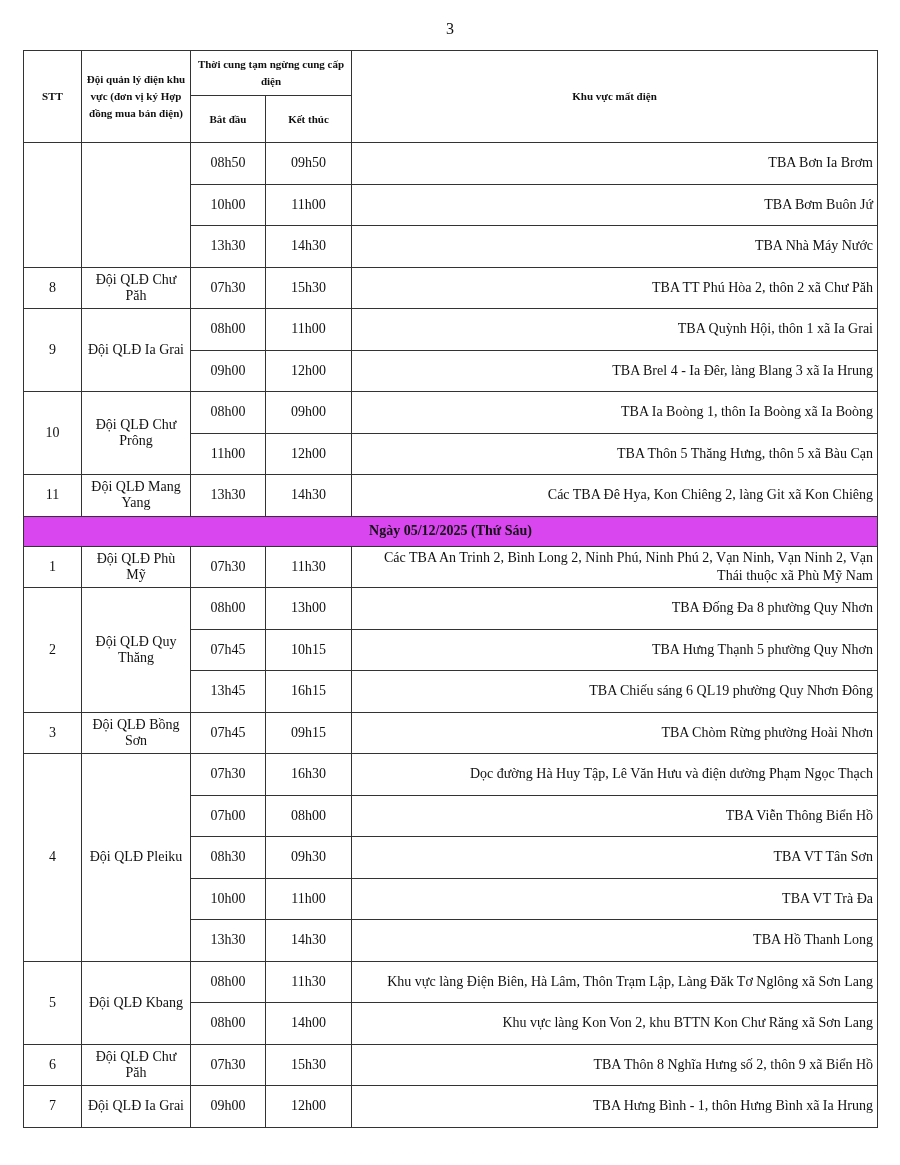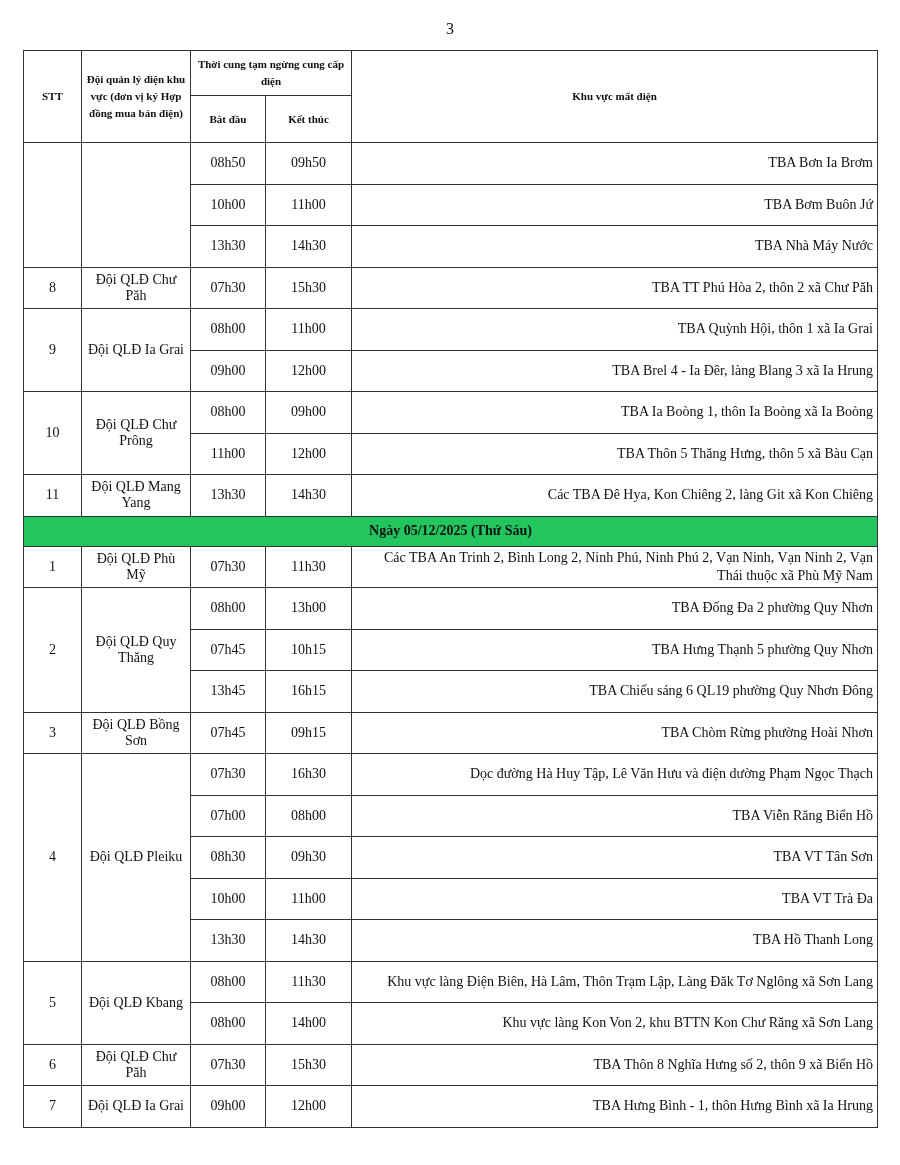--- a/index.html
+++ b/index.html
@@ -4,21 +4,21 @@
 <style>
   html, body { margin:0; padding:0; background:#ffffff; }
   body { width:900px; height:1165px; position:relative; font-family:"Liberation Serif", serif; color:#111; overflow:hidden; }
   .page-num { position:absolute; top:20px; left:0; width:900px; text-align:center; font-size:16px; }
   table.sched { position:absolute; left:23px; top:50px; width:854px; border-collapse:collapse; table-layout:fixed; font-size:14px; }
   table.sched td, table.sched th { border:1.5px solid #333; padding:0 4px; vertical-align:middle; }
   th { font-weight:bold; text-align:center; font-size:11px; line-height:17px; }
   td.c { text-align:center; }
   td.area { text-align:right; line-height:18px; }
   tr.row td { height:40.5px; }
-  tr.date td { height:29px; background:#22c55e; text-align:center; font-weight:bold; }
+  tr.date td { height:29px; background:#d946ef; text-align:center; font-weight:bold; }
 </style>
 </head>
 <body>
 
 <div class="page-num">3</div>
 
 <table class="sched">
   <colgroup>
     <col style="width:58px">
     <col style="width:109px">
@@ -106,21 +106,21 @@
       <td class="c">07h30</td>
       <td class="c">11h30</td>
       <td class="area">Các TBA An Trinh 2, Bình Long 2, Ninh Phú, Ninh Phú 2, Vạn Ninh, Vạn Ninh 2, Vạn Thái thuộc xã Phù Mỹ Nam</td>
     </tr>
 
     <tr class="row">
       <td class="c" rowspan="3">2</td>
       <td class="c" rowspan="3">Đội QLĐ Quy Thăng</td>
       <td class="c">08h00</td>
       <td class="c">13h00</td>
-      <td class="area">TBA Đống Đa 2 phường Quy Nhơn</td>
+      <td class="area">TBA Đống Đa 8 phường Quy Nhơn</td>
     </tr>
     <tr class="row">
       <td class="c">07h45</td>
       <td class="c">10h15</td>
       <td class="area">TBA Hưng Thạnh 5 phường Quy Nhơn</td>
     </tr>
     <tr class="row">
       <td class="c">13h45</td>
       <td class="c">16h15</td>
       <td class="area">TBA Chiếu sáng 6 QL19 phường Quy Nhơn Đông</td>
@@ -137,21 +137,21 @@
     <tr class="row">
       <td class="c" rowspan="5">4</td>
       <td class="c" rowspan="5">Đội QLĐ Pleiku</td>
       <td class="c">07h30</td>
       <td class="c">16h30</td>
       <td class="area">Dọc đường Hà Huy Tập, Lê Văn Hưu và điện dường Phạm Ngọc Thạch</td>
     </tr>
     <tr class="row">
       <td class="c">07h00</td>
       <td class="c">08h00</td>
-      <td class="area">TBA Viễn Răng Biển Hồ</td>
+      <td class="area">TBA Viễn Thông Biển Hồ</td>
     </tr>
     <tr class="row">
       <td class="c">08h30</td>
       <td class="c">09h30</td>
       <td class="area">TBA VT Tân Sơn</td>
     </tr>
     <tr class="row">
       <td class="c">10h00</td>
       <td class="c">11h00</td>
       <td class="area">TBA VT Trà Đa</td>

